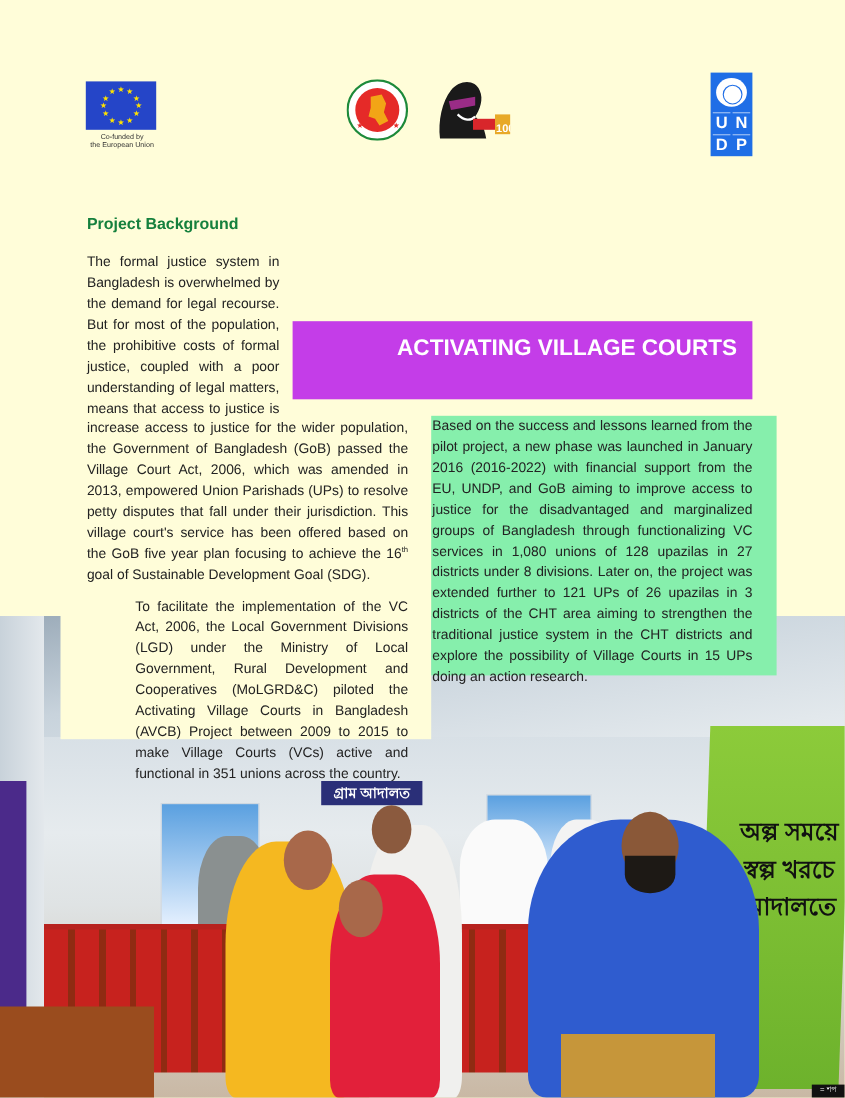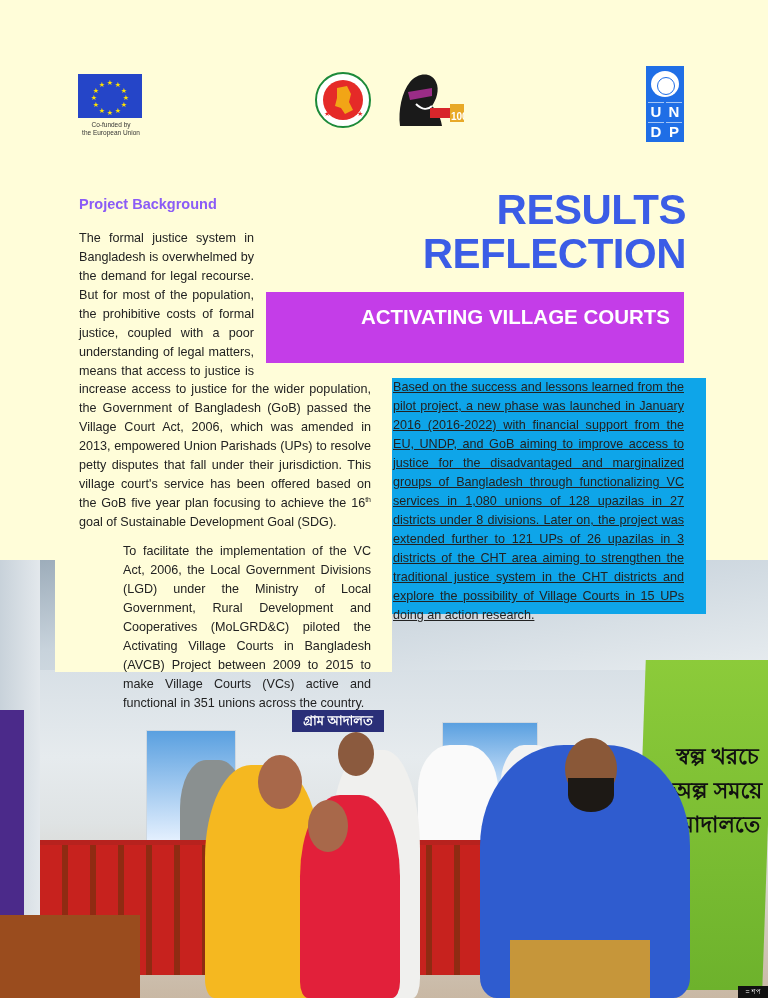--- a/index.html
+++ b/index.html
@@ -47,21 +47,21 @@
     margin-top: 5px; width: 34px;
   }
   .undp-letters span {
     color: #fff; font-weight: bold; font-size: 15px; text-align: center;
     line-height: 17px; border-top: 1px solid rgba(255,255,255,0.6);
   }
 
   
   .section-title {
     position: absolute; left: 79px; top: 196px;
-    font-size: 14.5px; font-weight: bold; color: #8b5cf6;
+    font-size: 14.5px; font-weight: bold; color: #15803d;
   }
   .results-title {
     position: absolute; right: 82px; top: 188px;
     font-size: 42px; line-height: 44px; font-weight: bold; color: #3b5de6;
     text-align: right; letter-spacing: -0.5px;
   }
   .results-title div { display: block; }
   .banner {
     position: absolute; left: 266px; top: 292px; width: 418px; height: 71px;
     background: #c43de8; color: #fff; text-align: right;
@@ -159,38 +159,38 @@
   }
 
   
   .box-left {
     position: absolute; left: 55px; top: 380px; width: 337px; height: 292px;
     background: #fffdd9; padding: 0 0 0 24px;
   }
   .box-left .text { width: 292px; }
   .box-right {
     position: absolute; left: 392px; top: 378px; width: 314px; height: 236px;
-    background: #0ea5e9; padding: 0 0 0 1px; text-decoration: underline;
+    background: #86efac; padding: 0 0 0 1px;
   }
   .box-right .text { width: 291px; }
   sup { font-size: 7px; line-height: 0; }
 </style>
 </head>
 <body>
 
 <div class="page">
 
   <div class="photo">
     <div class="ceiling"></div>
     <div class="wall-left"></div>
     <div class="purple-banner"></div>
     <div class="green-banner"></div>
     <div class="green-banner-text">
+      <div>অল্প সময়ে</div>
       <div>স্বল্প খরচে</div>
-      <div>অল্প সময়ে</div>
       <div>আদালতে</div>
     </div>
     <div class="poster poster-left"></div>
     <div class="poster poster-right"></div>
     <div class="sign">গ্রাম আদালত</div>
     <div class="person p-bg1"></div>
     <div class="person p-bg2"></div>
     <div class="person p-bg3"></div>
     <div class="bench-top"></div>
     <div class="bench"></div>
@@ -255,24 +255,20 @@
     <div class="undp-letters">
       <span>U</span>
       <span>N</span>
       <span>D</span>
       <span>P</span>
     </div>
   </div>
 
   <div class="section-title">Project Background</div>
 
-  <div class="results-title">
-    <div>RESULTS</div>
-    <div>REFLECTION</div>
-  </div>
 
   <div class="banner">
     <div>ACTIVATING VILLAGE COURTS</div>
   </div>
 
   <div class="intro-para text">
     <div style="height:57px"></div>
   </div>
   <div class="text" style="position:absolute;left:79px;top:229px;width:292px;">
     <div class="wrap-float" style="margin-top:57px;height:95px;"></div>

